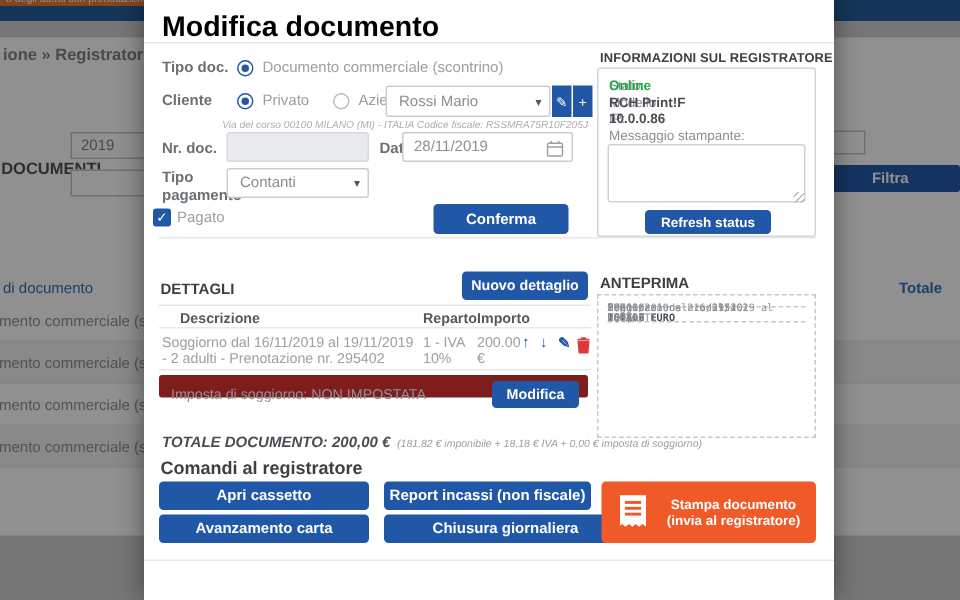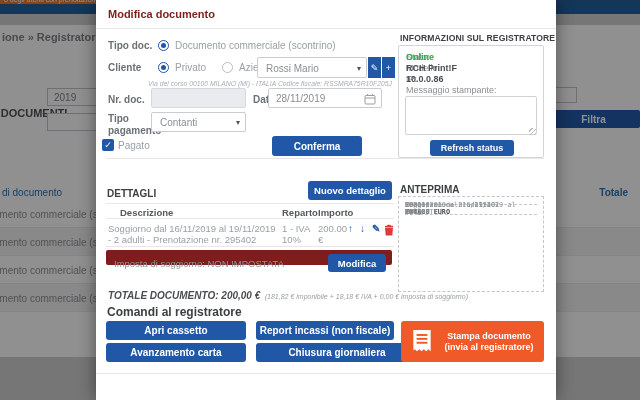--- a/index.html
+++ b/index.html
@@ -25,21 +25,21 @@
   .bg-col-tot { position:absolute; right:12px; top:187px; font-size:10px; font-weight:bold; color:#2470b3;}
   .bg-row { position:absolute; left:0; width:640px; height:28px; border-bottom:1px solid #ececec; }
   .bg-row span { position:absolute; left:-24px; top:9px; font-size:10px; color:#8b8f93; white-space:nowrap;}
   .bg-row.alt { background:#f2f2f2; }
   
   .backdrop { position:absolute; inset:0; background:rgba(8,8,10,0.45); z-index:5; }
   
   .modal { position:absolute; left:96px; top:0; width:460px; height:400px; background:#fff; z-index:10;
     box-shadow:0 0 16px rgba(0,0,0,.45); }
   .modal * { position:absolute; }
-  .m-title { left:12px; top:8px; font-size:11px; font-weight:bold; color:#7f1d1d;}
+  .m-title { left:12px; top:8px; font-size:19px; font-weight:bold; color:#000000;}
   .m-hdiv { left:0; top:28px; width:460px; height:1px; background:#e6e8ea;}
   .flabel { font-size:10px; font-weight:bold; color:#6b7075;}
   .rlabel { font-size:10px; color:#9aa0a6; white-space:nowrap;}
   .radio { width:11px; height:11px; border-radius:50%; border:1px solid #2057a7; background:#fff;}
   .radio.on::after { content:""; position:absolute; left:2px; top:2px; width:5px; height:5px; border-radius:50%; background:#2057a7;}
   .radio.off { border-color:#b9bdc2; }
   .selbox { border:1px solid #c9cdd1; border-radius:2px; background:#fff; }
   .selbox .sv { left:8px; top:50%; transform:translateY(-50%); font-size:10px; color:#8a8f94; white-space:nowrap;}
   .selbox .caret { right:5px; top:50%; transform:translateY(-50%); font-size:8px; color:#555;}
   .sqbtn { width:13px; height:21px; background:#2057a7; color:#fff; display:flex; align-items:center; justify-content:center;
@@ -173,21 +173,21 @@
     </div>
 
     <div class="flabel" style="left:12px; top:113px; width:44px; line-height:12px;">Tipo pagamento</div>
     <div class="selbox" style="left:55px; top:112px; width:95px; height:20px;">
       <span class="sv">Contanti</span>
       <span class="caret">▾</span>
     </div>
 
     <div class="cb">✓</div>
     <div class="rlabel" style="left:22px; top:140px;">Pagato</div>
-    <div class="btn" style="left:176px; top:136px; width:90px; height:20px;">Conferma</div>
+    <div class="btn" style="left:193px; top:136px; width:90px; height:20px;">Conferma</div>
     <div class="fdiv"></div>
 
     <div class="reg-title">INFORMAZIONI SUL REGISTRATORE</div>
     <div class="reg-box">
       <div class="line" style="top:6px;">
           <span>Stato: </span>
           <span class="green">Online</span>
         </div>
       <div class="line" style="top:17px;">
           <span>Modello: </span>

